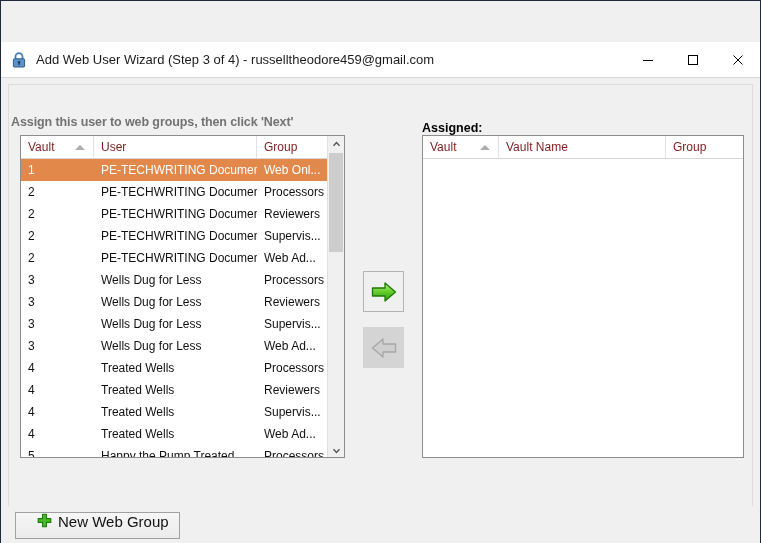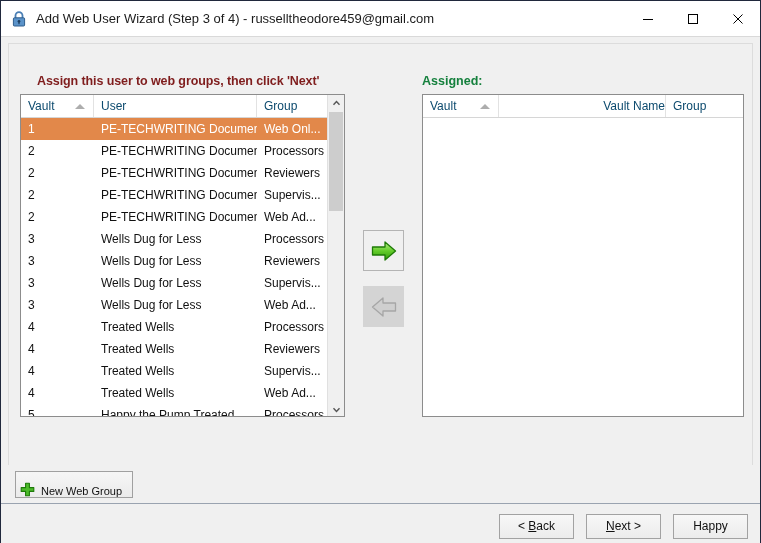--- a/index.html
+++ b/index.html
@@ -29,20 +29,21 @@
   }
 
   
   .titlebar {
     height: 35px;
     min-height: 35px;
     background: #ffffff;
     display: flex;
     align-items: center;
     border-bottom: 1px solid #d9d9d9;
+    margin-top: 41px;
   }
   .title-icon {
     width: 18px;
     height: 18px;
     margin-left: 9px;
     margin-right: 8px;
     position: relative;
     flex: 0 0 auto;
   }
   .title-text {
@@ -80,34 +81,34 @@
     border: 1px solid #dcdcdc;
     border-bottom: none;
     background: #f0f0f0;
     height: 422px;
     box-sizing: border-box;
     position: relative;
   }
 
   .instruction {
     position: absolute;
-    left: 28px;
+    left: 2px;
     top: 30px;
     font-size: 12.5px;
     font-weight: bold;
-    color: #7f1d1d;
+    color: #737373;
     letter-spacing: -0.1px;
   }
   .assigned-label {
     position: absolute;
     left: 413px;
-    top: 30px;
+    top: 36px;
     font-size: 12.5px;
     font-weight: bold;
-    color: #15803d;
+    color: #000000;
     text-align: right;
   }
 
   
   .listview {
     position: absolute;
     background: #ffffff;
     border: 1px solid #8c8c8c;
     box-sizing: border-box;
     overflow: hidden;
@@ -129,21 +130,21 @@
     display: flex;
     height: 23px;
     background: #ffffff;
     border-bottom: 1px solid #d6d6d6;
     box-sizing: border-box;
   }
   .lv-th {
     display: flex;
     align-items: center;
     font-size: 12px;
-    color: #0c4a6e;
+    color: #7f1d1d;
     padding-left: 7px;
     box-sizing: border-box;
     border-right: 1px solid #e2e2e2;
     position: relative;
     white-space: nowrap;
     overflow: hidden;
   }
   .lv-th:last-child { border-right: none; }
   .sort-asc {
     margin-left: auto;
@@ -178,21 +179,21 @@
     overflow: hidden;
     text-overflow: clip;
   }
 
   
   .c-vault { width: 73px; }
   .c-name  { width: 163px; }
   .c-group { width: 73px; }
   
   .r-vault { width: 76px; }
-  .r-vname { width: 167px; justify-content: flex-end; }
+  .r-vname { width: 167px; }
   .r-group { width: 77px; }
 
   
   .vscroll {
     position: absolute;
     right: 0;
     top: 0;
     width: 17px;
     height: 323px;
     background: #f0f0f0;
@@ -246,26 +247,26 @@
     height: 38px;
     min-height: 38px;
     display: flex;
     align-items: center;
     padding-left: 7px;
     box-sizing: border-box;
     background: #f0f0f0;
   }
   .tool-btn {
     display: inline-flex;
-    align-items: flex-end;
+    align-items: flex-start;
     height: 27px;
-    padding: 0 10px 0 4px;
+    padding: 0 10px 0 21px;
     background: linear-gradient(#f6f6f6, #ebebeb);
     border: 1px solid #a0a0a0;
-    font-size: 11px;
+    font-size: 15px;
     color: #111;
     box-sizing: border-box;
   }
   .plus-icon {
     width: 15px;
     height: 15px;
     margin-right: 6px;
     position: relative;
     flex: 0 0 auto;
   }

